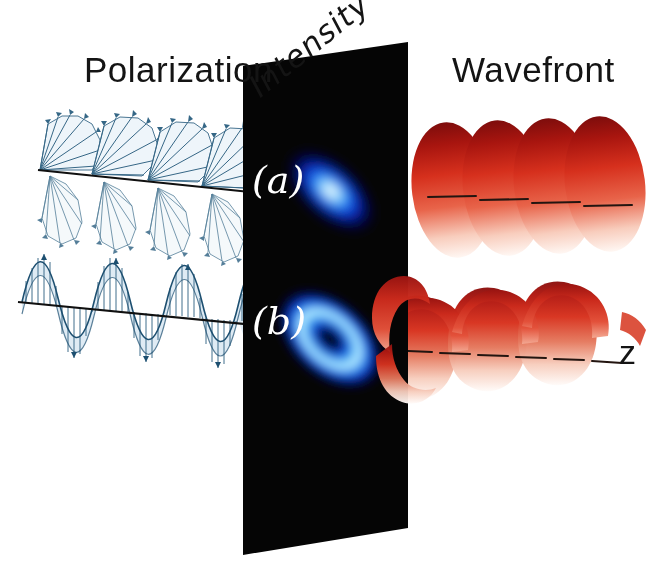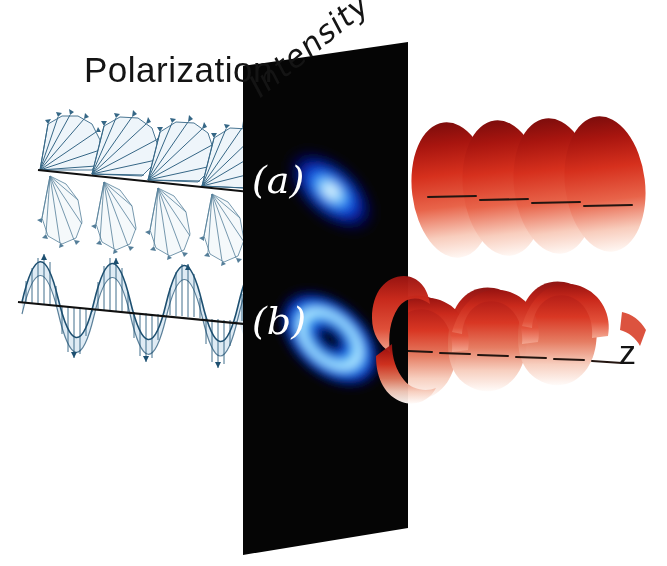--- a/index.html
+++ b/index.html
@@ -317,20 +317,21 @@
                C380,346 372,334 372,318 Z" fill="url(#wfHelixTop)" opacity="0.98"></path>
       <path d="M376,356 C376,380 386,396 402,402 C416,407 430,400 436,388
                C426,392 412,390 404,380 C396,370 392,358 392,344 Z" fill="url(#wfHelix)" opacity="0.95"></path>
     </g>
   </svg>
 
   <div class="hdr" id="lbl-pol">Polarization</div>
 
   <div class="hdr" id="lbl-int">Intensity</div>
 
+  <div class="hdr" id="lbl-wf">Wavefront</div>
 
   <div class="hdr" id="lbl-z">z</div>
 
   <div class="panel-lbl" id="lbl-a">(a)</div>
 
   <div class="panel-lbl" id="lbl-b">(b)</div>
 
 </div>
 
 </body></html>

